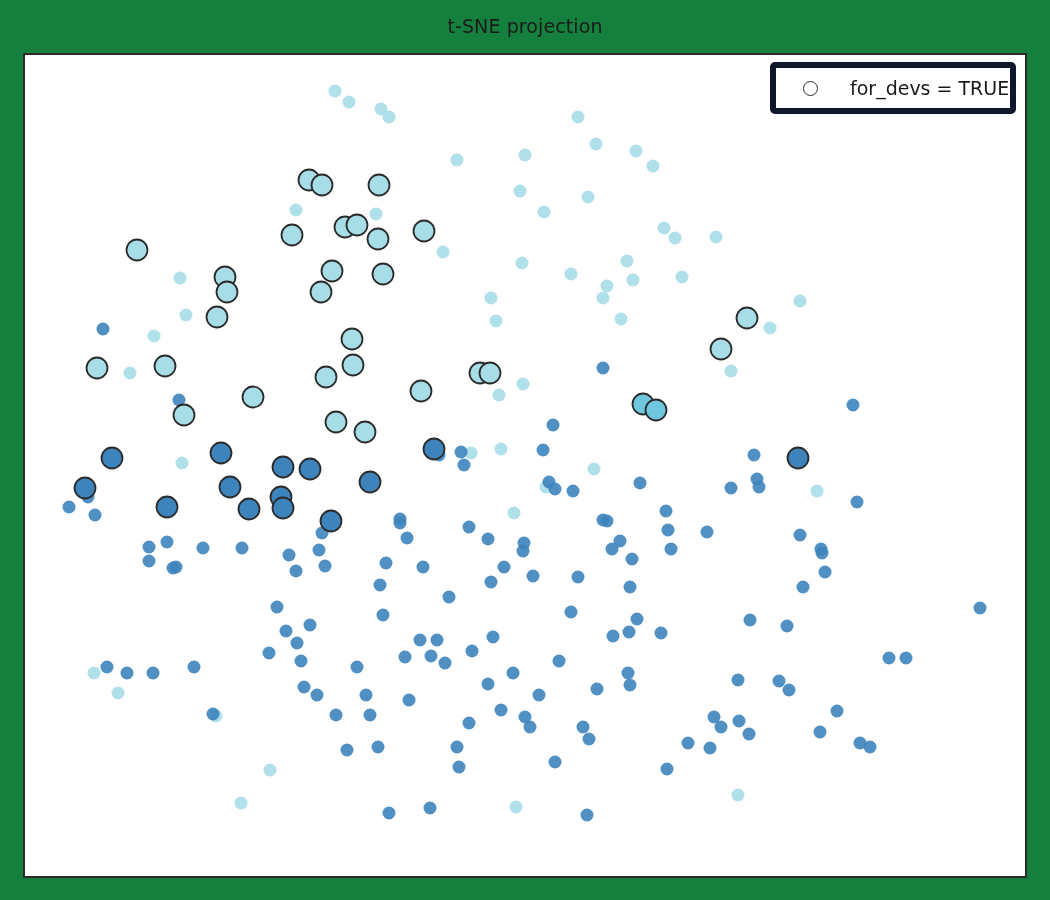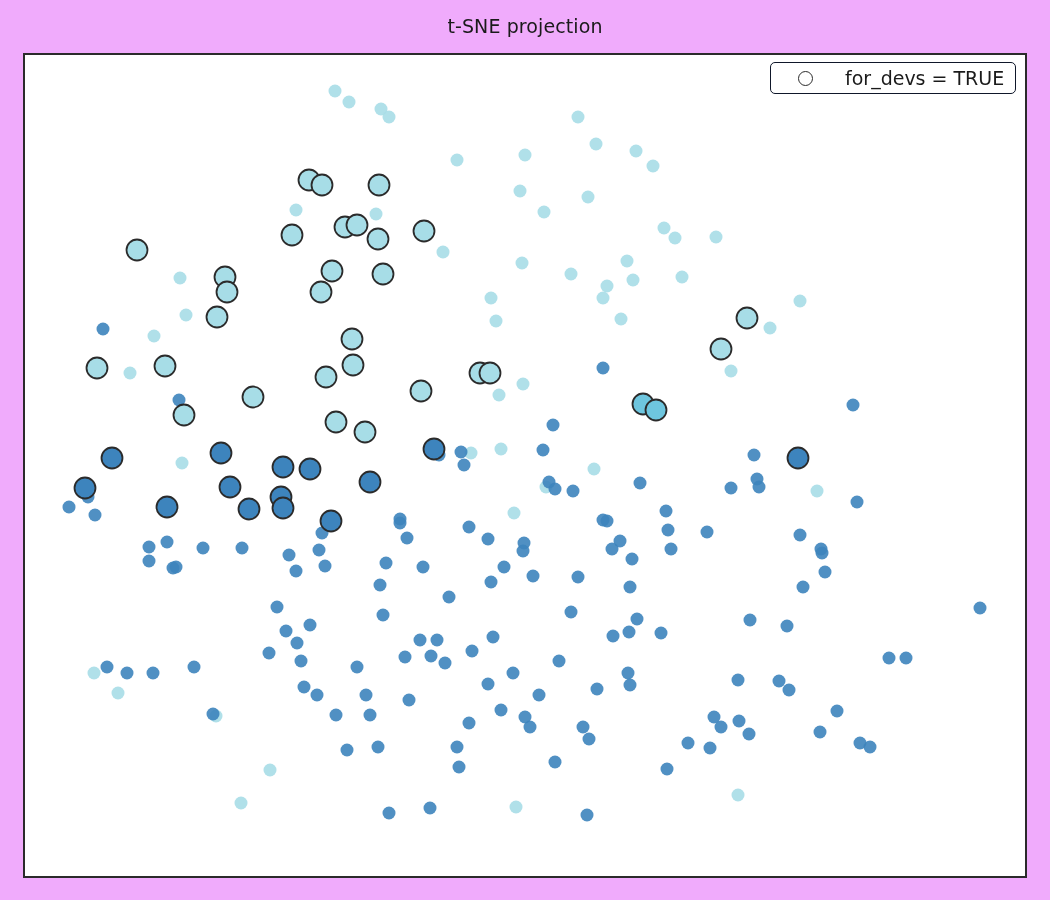--- a/index.html
+++ b/index.html
@@ -13,21 +13,21 @@
     font-family: "DejaVu Sans", "Liberation Sans", sans-serif;
     overflow: hidden;
     position: relative;
   }
   #figure {
     position: absolute;
     left: 0;
     top: 0;
     width: 1050px;
     height: 900px;
-    background: #f0abfc;
+    background: #15803d;
   }
   #chart-title {
     position: absolute;
     left: 0;
     top: 14px;
     width: 1050px;
     text-align: center;
     font-size: 19px;
     color: #1a1a1a;
     letter-spacing: 0.1px;
@@ -52,23 +52,23 @@
     height: 100%;
   }
   #points-layer svg {
     display: block;
   }
   #legend-box {
     position: absolute;
     left: 770px;
     top: 62px;
     width: 246px;
-    height: 32px;
+    height: 52px;
     background: #ffffff;
-    border: 1px solid #0f172a;
+    border: 6px solid #0f172a;
     border-radius: 5px;
     box-sizing: border-box;
     display: flex;
     align-items: center;
     z-index: 5;
   }
   #legend-marker {
     width: 15px;
     height: 15px;
     border: 1.6px solid #2b2b2b;

